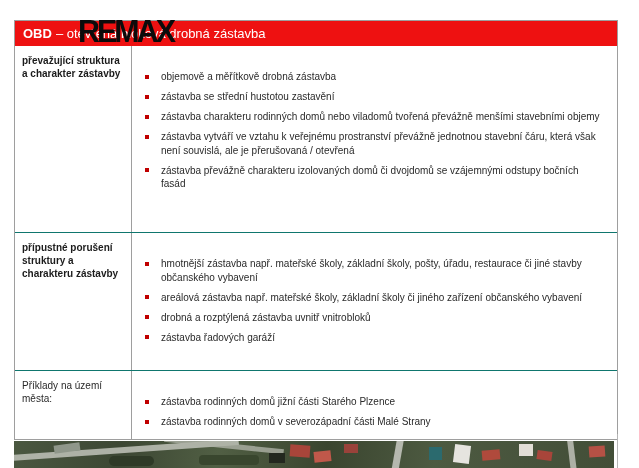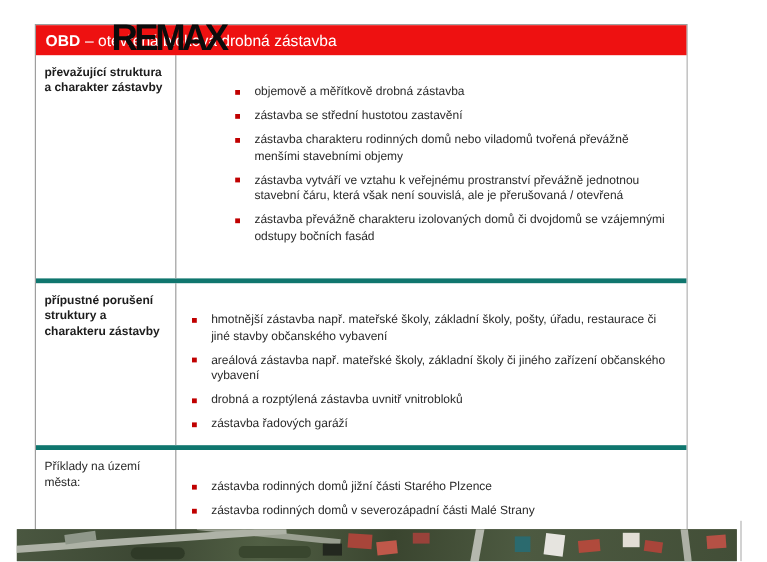--- a/index.html
+++ b/index.html
@@ -2,37 +2,36 @@
 <html><head>
 <meta charset="utf-8">
 <style>
   * { margin:0; padding:0; box-sizing:border-box; }
   html,body { background:#ffffff; }
   .page {
     position:relative; width:639px; height:468px; background:#ffffff;
     font-family:"Liberation Sans", sans-serif; overflow:hidden;
   }
   .tbl {
-    position:absolute; left:14px; top:20px; width:544px;
+    position:absolute; left:14px; top:20px; width:604px;
     border:1px solid #9e9e9e;
-    margin-left:15px;
   }
   .hdr {
     position:relative; height:25px; background:#ee1111; color:#ffffff;
     display:flex; align-items:center; padding-left:8px;
     font-size:13px; white-space:nowrap; overflow:hidden;
   }
   .hdr .code { font-weight:bold; margin-right:4px; }
   .watermark {
     position:absolute; left:62px; top:-8px; z-index:5;
     font-size:31px; font-weight:bold; letter-spacing:-3px;
     color:#0b0b0b; transform:scaleX(0.98); line-height:1.2;
   }
-  .row { display:flex; border-top:4px solid #0f766e; background:#fff; }
-  .row:first-of-type { border-top:none;gap:36px; }
+  .row { display:flex; border-top:1px solid #0f766e; background:#fff; }
+  .row:first-of-type { border-top:none; }
   .cell-label {
     width:117px; flex:0 0 117px; border-right:1px solid #9e9e9e;
     padding:8px 6px 6px 7px; font-size:10px; font-weight:bold;
     line-height:13px; color:#1c1c1c;
   }
   .cell-label.plain { font-weight:normal; color:#2a2a2a; }
   .cell-content { flex:1 1 auto; padding:24px 12px 4px 12px; }
   .cell-content ul { list-style:none; }
   .cell-content li {
     position:relative; padding-left:17px; font-size:10px; line-height:13.5px;

